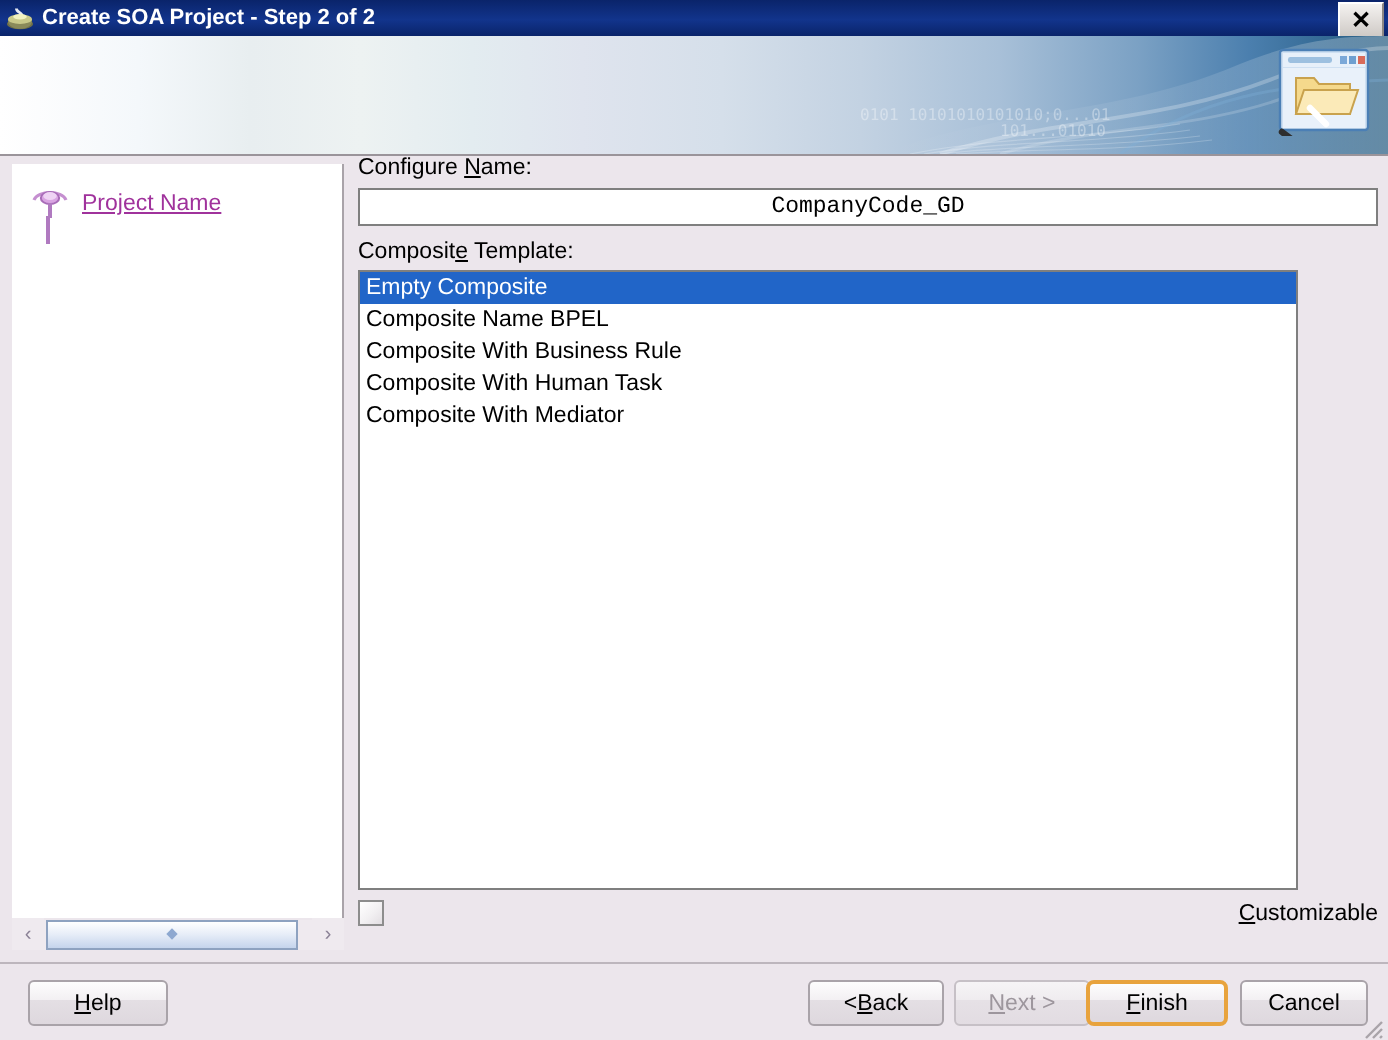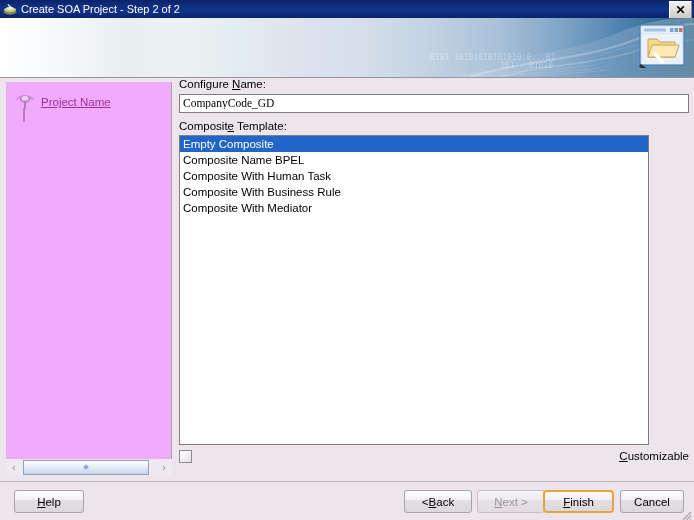--- a/index.html
+++ b/index.html
@@ -31,21 +31,21 @@
   }
   .title-icon {
     width: 16px; height: 16px;
     margin-left: 2px;
     position: relative;
     flex: 0 0 auto;
   }
   .title-text {
     color: #ffffff;
     font-size: 11px;
-    font-weight: normal;
+    font-weight: bold;
     margin-left: 3px;
     white-space: nowrap;
     letter-spacing: 0px;
   }
   .title-close {
     position: absolute;
     right: 2px; top: 1px;
     width: 21px; height: 16px;
     background: linear-gradient(to bottom,#f4f2f0,#cfcac6);
     border: 1px solid #8b8784;
@@ -101,21 +101,21 @@
     left: 0; top: 78px;
     width: 694px; height: 403px;
     background: #ece6ec;
   }
 
   
   .sidebar {
     position: absolute;
     left: 6px; top: 4px;
     width: 166px; height: 388px;
-    background: #f0abfc;
+    background: #ffffff;
     border-right: 1px solid #a9a3a9;
     box-sizing: border-box;
   }
   .steps {
     position: absolute;
     left: 0; top: 8px;
     width: 166px;
   }
   .step {
     position: relative;
@@ -210,25 +210,26 @@
     white-space: nowrap;
   }
   .field-label u { text-decoration: underline; }
 
   .text-input {
     width: 510px;
     height: 19px;
     box-sizing: border-box;
     border: 1px solid #7f7f7f;
     background: #ffffff;
-    font-family: Liberation Serif, serif;
+    font-family: Liberation Mono, monospace;
     font-size: 11.5px;
     color: #000000;
     padding: 0 3px;
     outline: none;
+    text-align: center;
   }
 
   .listbox {
     width: 470px;
     height: 310px;
     box-sizing: border-box;
     border: 1px solid #7f7f7f;
     background: #ffffff;
     overflow: hidden;
     padding: 0;
@@ -429,22 +430,22 @@
 
       <div class="field-label"><span>Configure </span><u>N</u><span>ame:</span></div>
 
       <input class="text-input" type="text" value="CompanyCode_GD" style="">
 
       <div class="field-label" style="margin-top:7px;"><span>Composit</span><u>e</u><span> Template:</span></div>
 
       <div class="listbox">
         <div class="list-item selected">Empty Composite</div>
         <div class="list-item">Composite Name BPEL</div>
+        <div class="list-item">Composite With Business Rule</div>
         <div class="list-item">Composite With Human Task</div>
-        <div class="list-item">Composite With Business Rule</div>
         <div class="list-item">Composite With Mediator</div>
       </div>
 
       <div class="check-row">
         <span class="checkbox"></span>
         <span class="check-label"><span></span><u>C</u><span>ustomizable</span></span>
       </div>
 
     </div>
   </div>

